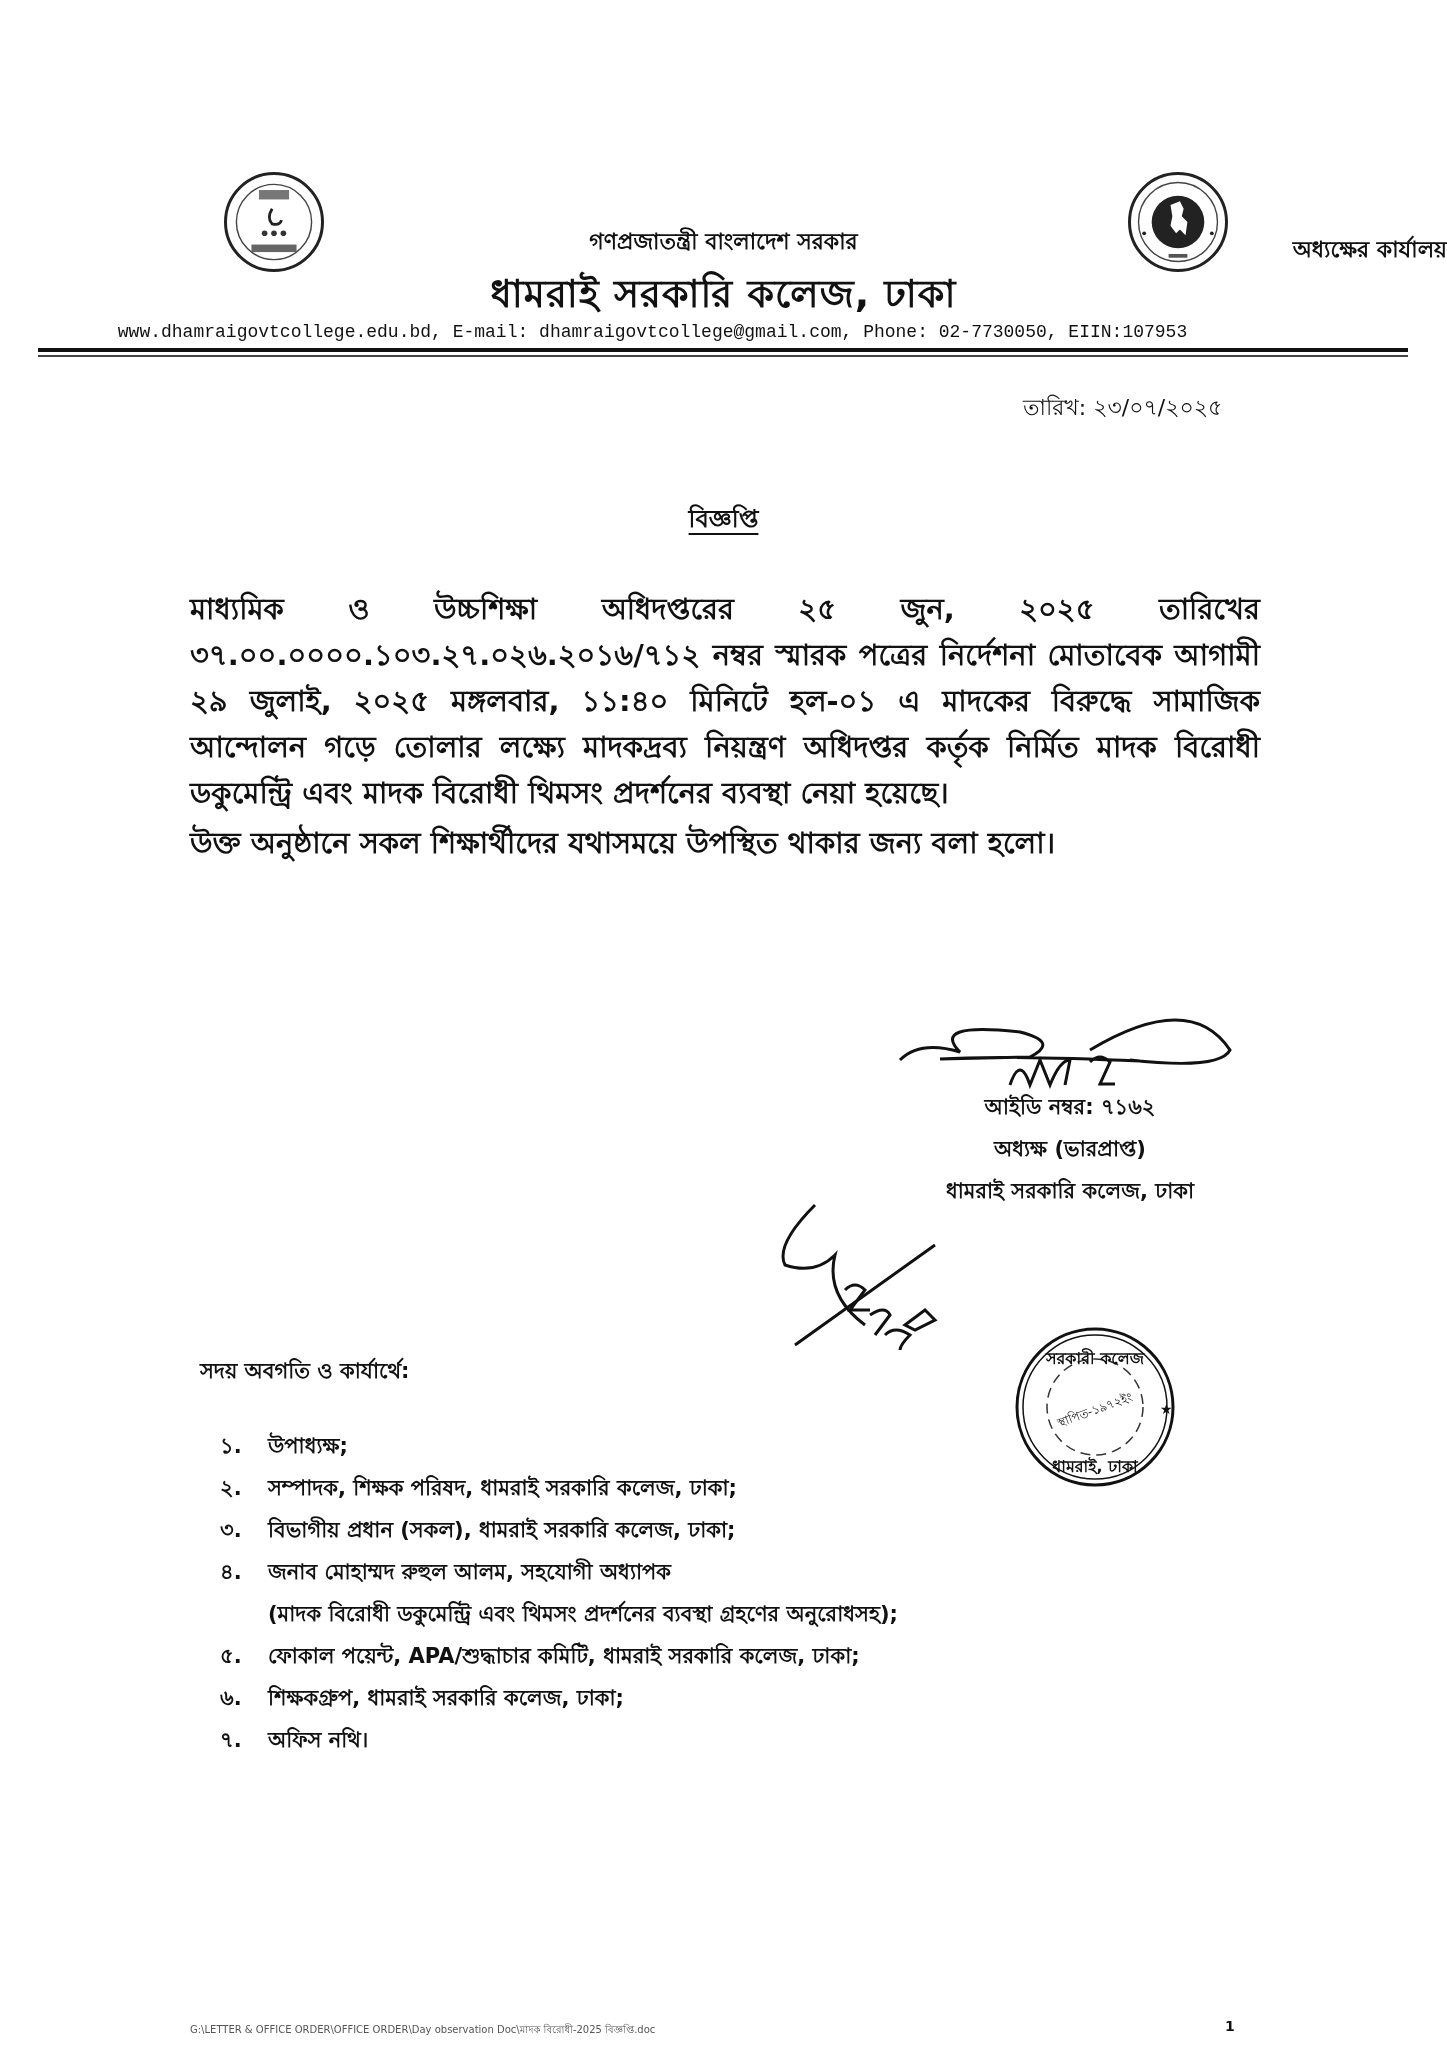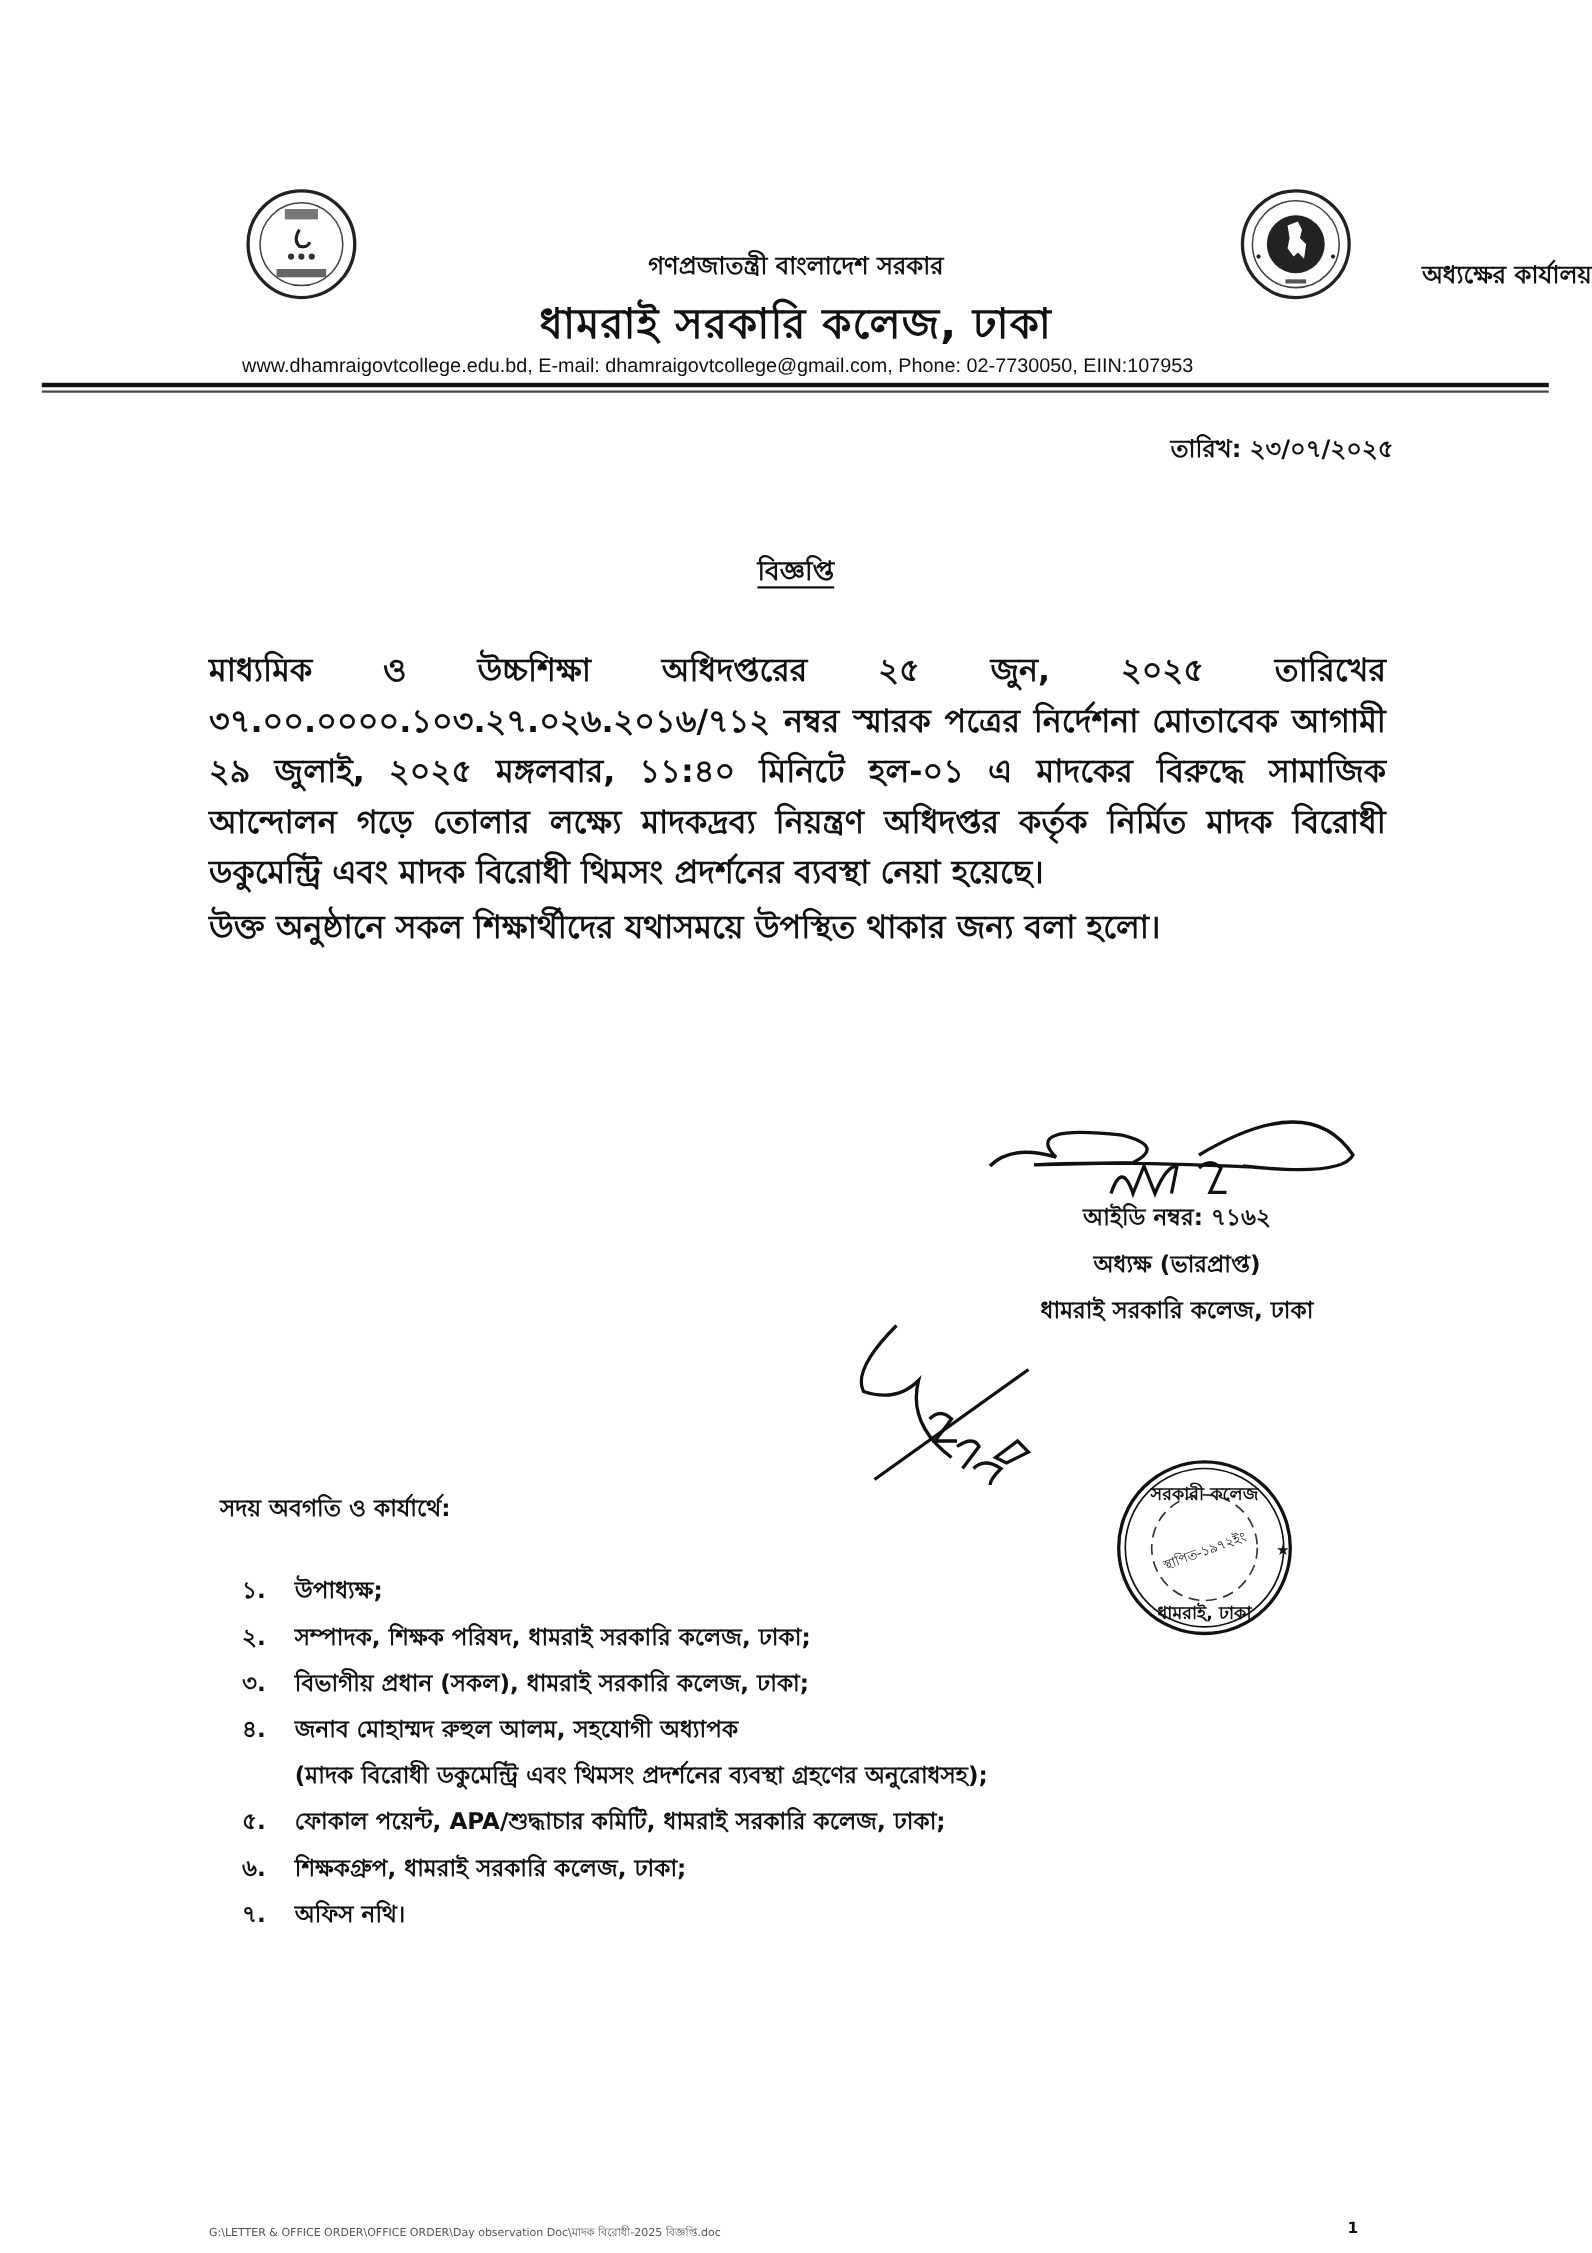--- a/index.html
+++ b/index.html
@@ -2,28 +2,28 @@
 <html><head>
 <meta charset="utf-8">
 <style>
   html, body { margin: 0; padding: 0; background: #ffffff; }
   body { width: 1447px; height: 2048px; position: relative; overflow: hidden;
          font-family: "DejaVu Sans", "Liberation Sans", sans-serif; color: #111; }
   .abs { position: absolute; }
   .gov-line { left: 0; width: 1447px; top: 180px; text-align: center; font-size: 22px; font-weight: bold; margin-top: 44px; }
   .office-line { left: 0; width: 1447px; top: 232px; text-align: right; font-size: 22px; font-weight: bold; }
   .college-title { left: 0; width: 1447px; top: 264px; text-align: center; font-size: 38px; font-weight: bold; letter-spacing: 1px; }
-  .contact-line { left: 0; width: 1305px; top: 322px; text-align: center; font-family: Liberation Sans, sans-serif; font-size: 18px; }
+  .contact-line { left: 0; width: 1305px; top: 322px; text-align: center; font-family: Liberation Mono, monospace; font-size: 18px; }
   .rule-thick { left: 38px; width: 1370px; top: 348px; height: 4px; background: #111; }
   .rule-thin { left: 38px; width: 1370px; top: 355px; height: 2px; background: #444; }
   .logo { width: 100px; height: 100px; border-radius: 50%; border: 3px solid #222; box-sizing: border-box; }
   .logo-left { left: 224px; top: 172px; }
   .logo-right { left: 1128px; top: 172px; }
   .logo svg { width: 100%; height: 100%; }
-  .date-line { left: 1064px; top: 390px; font-size: 22px; font-weight: bold; }
+  .date-line { left: 1023px; top: 390px; font-size: 22px; font-weight: normal; }
   .notice-heading { left: 0; width: 1447px; top: 500px; text-align: center; font-size: 24px; font-weight: bold; }
   .notice-heading span { text-decoration: underline; text-underline-offset: 6px; }
   .para { left: 190px; width: 1070px; font-size: 29px; line-height: 46px; font-weight: bold; text-align: justify; }
   .para1 { top: 586px; }
   .para2 { top: 820px; }
   .signature { left: 890px; top: 1000px; width: 360px; height: 90px; }
   .sign-block { left: 880px; top: 1086px; width: 380px; text-align: center; font-size: 21px; font-weight: bold; line-height: 42px; }
   .sign-block div { white-space: nowrap; }
   .initial-sig { left: 775px; top: 1195px; width: 180px; height: 170px; }
   .seal { left: 1010px; top: 1322px; width: 170px; height: 170px; }

